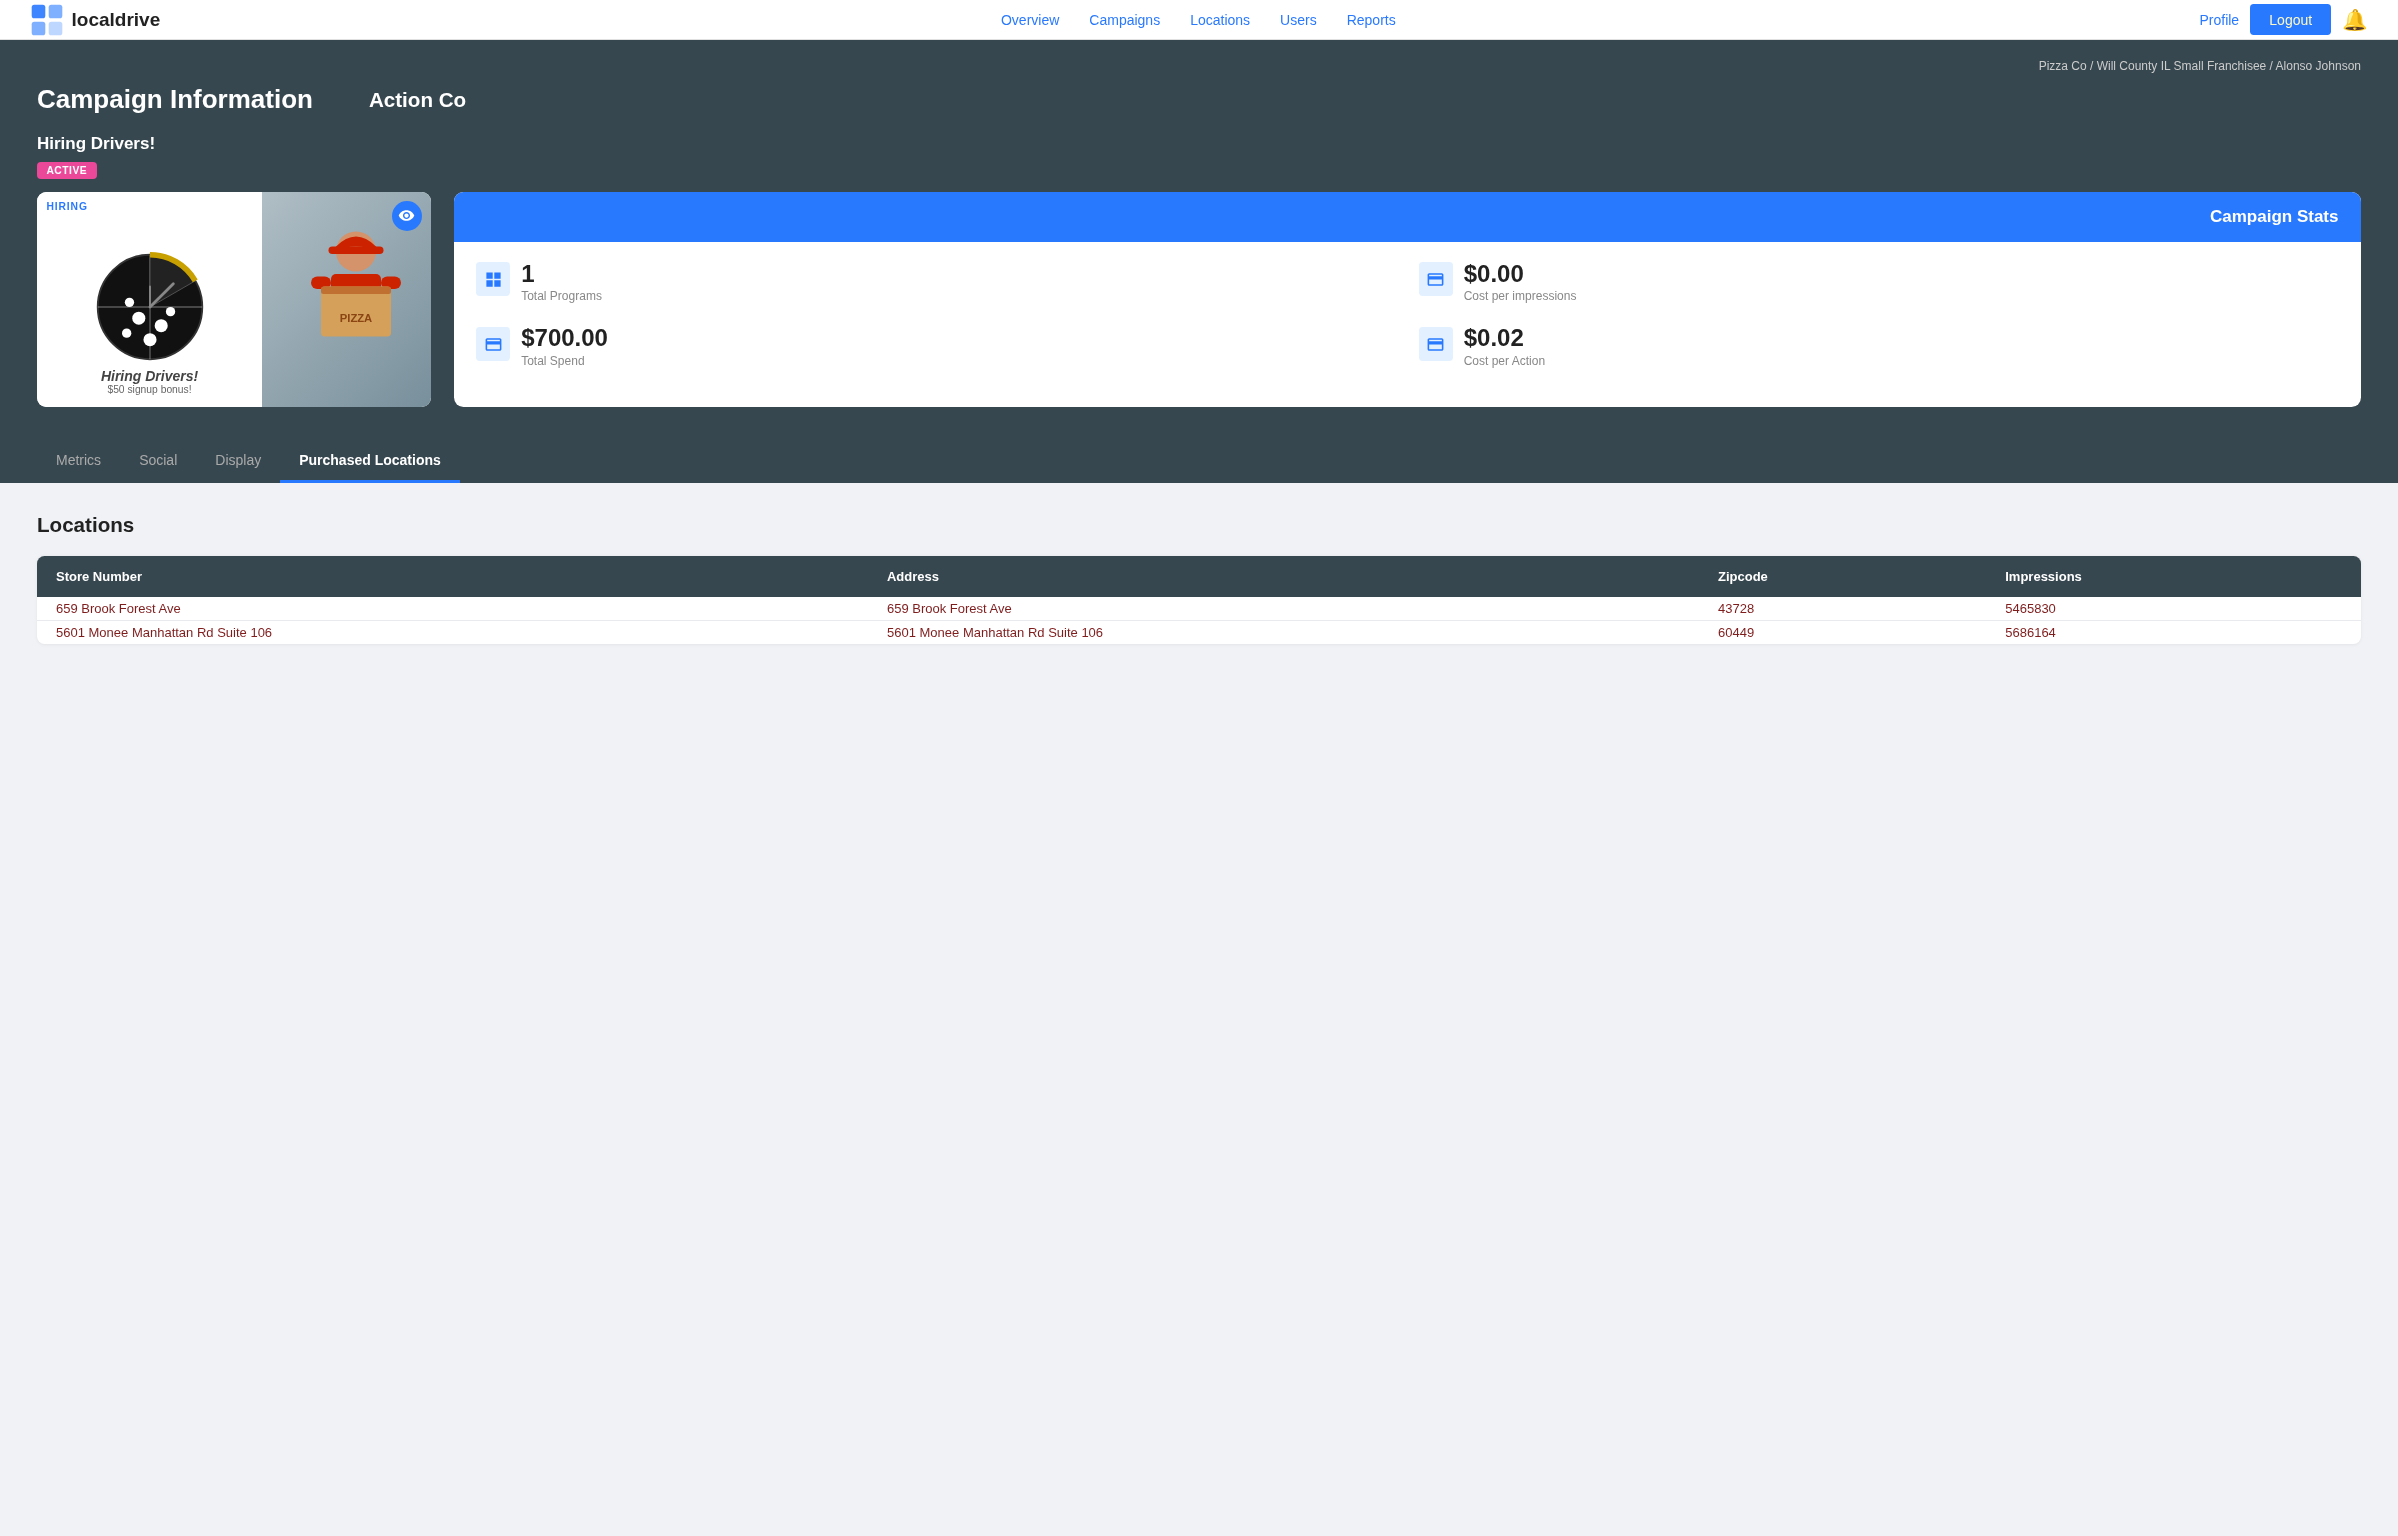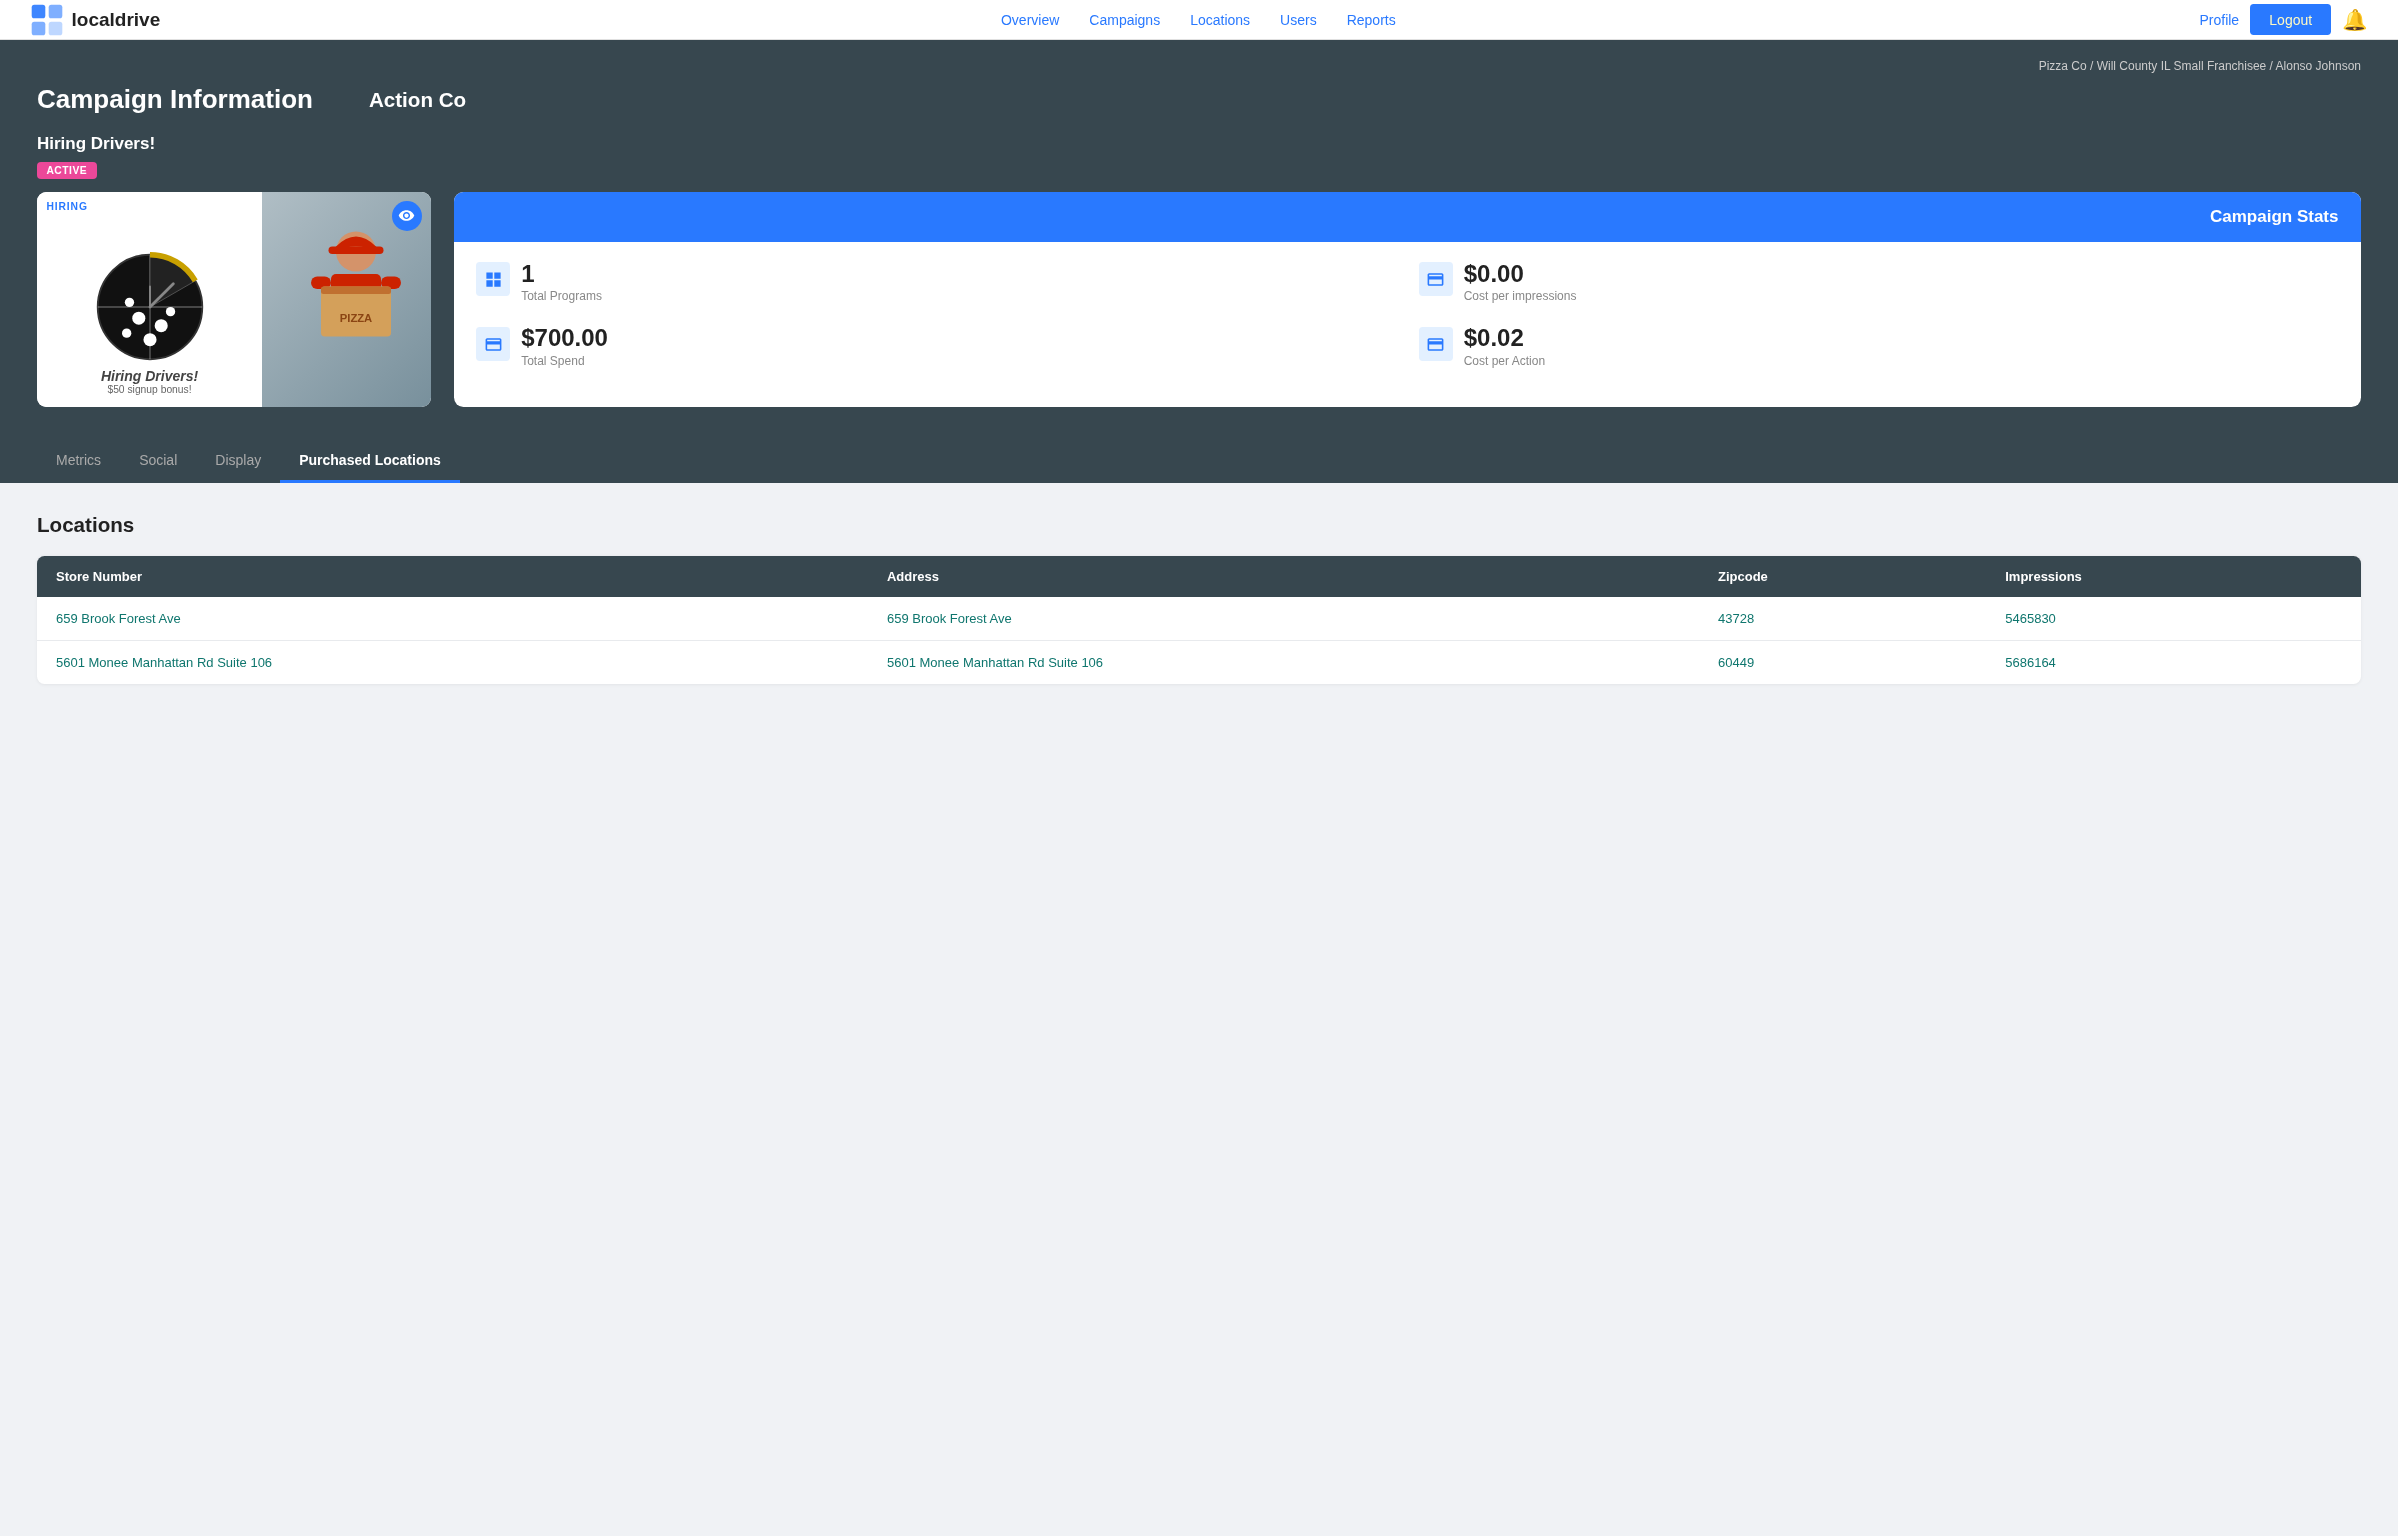--- a/index.html
+++ b/index.html
@@ -313,23 +313,23 @@
       font-size: 13px;
       font-weight: 600;
     }
     .locations-table tbody tr {
       border-bottom: 0.9px solid #e8eaed;
     }
     .locations-table tbody tr:last-child {
       border-bottom: none;
     }
     .locations-table tbody td {
-      padding: 14px 19px;
+      padding: 4px 19px;
       font-size: 13px;
-      color: #0f766e;
+      color: #7f1d1d;
     }
   </style>
 </head>
 <body>
 
 <nav class="navbar">
   <div class="navbar-brand">
     <svg class="brand-logo" viewBox="0 0 40 40">
       <rect x="2" y="2" width="16" height="16" rx="3" fill="#2979ff" opacity="0.9"></rect>
       <rect x="22" y="2" width="16" height="16" rx="3" fill="#2979ff" opacity="0.6"></rect>

